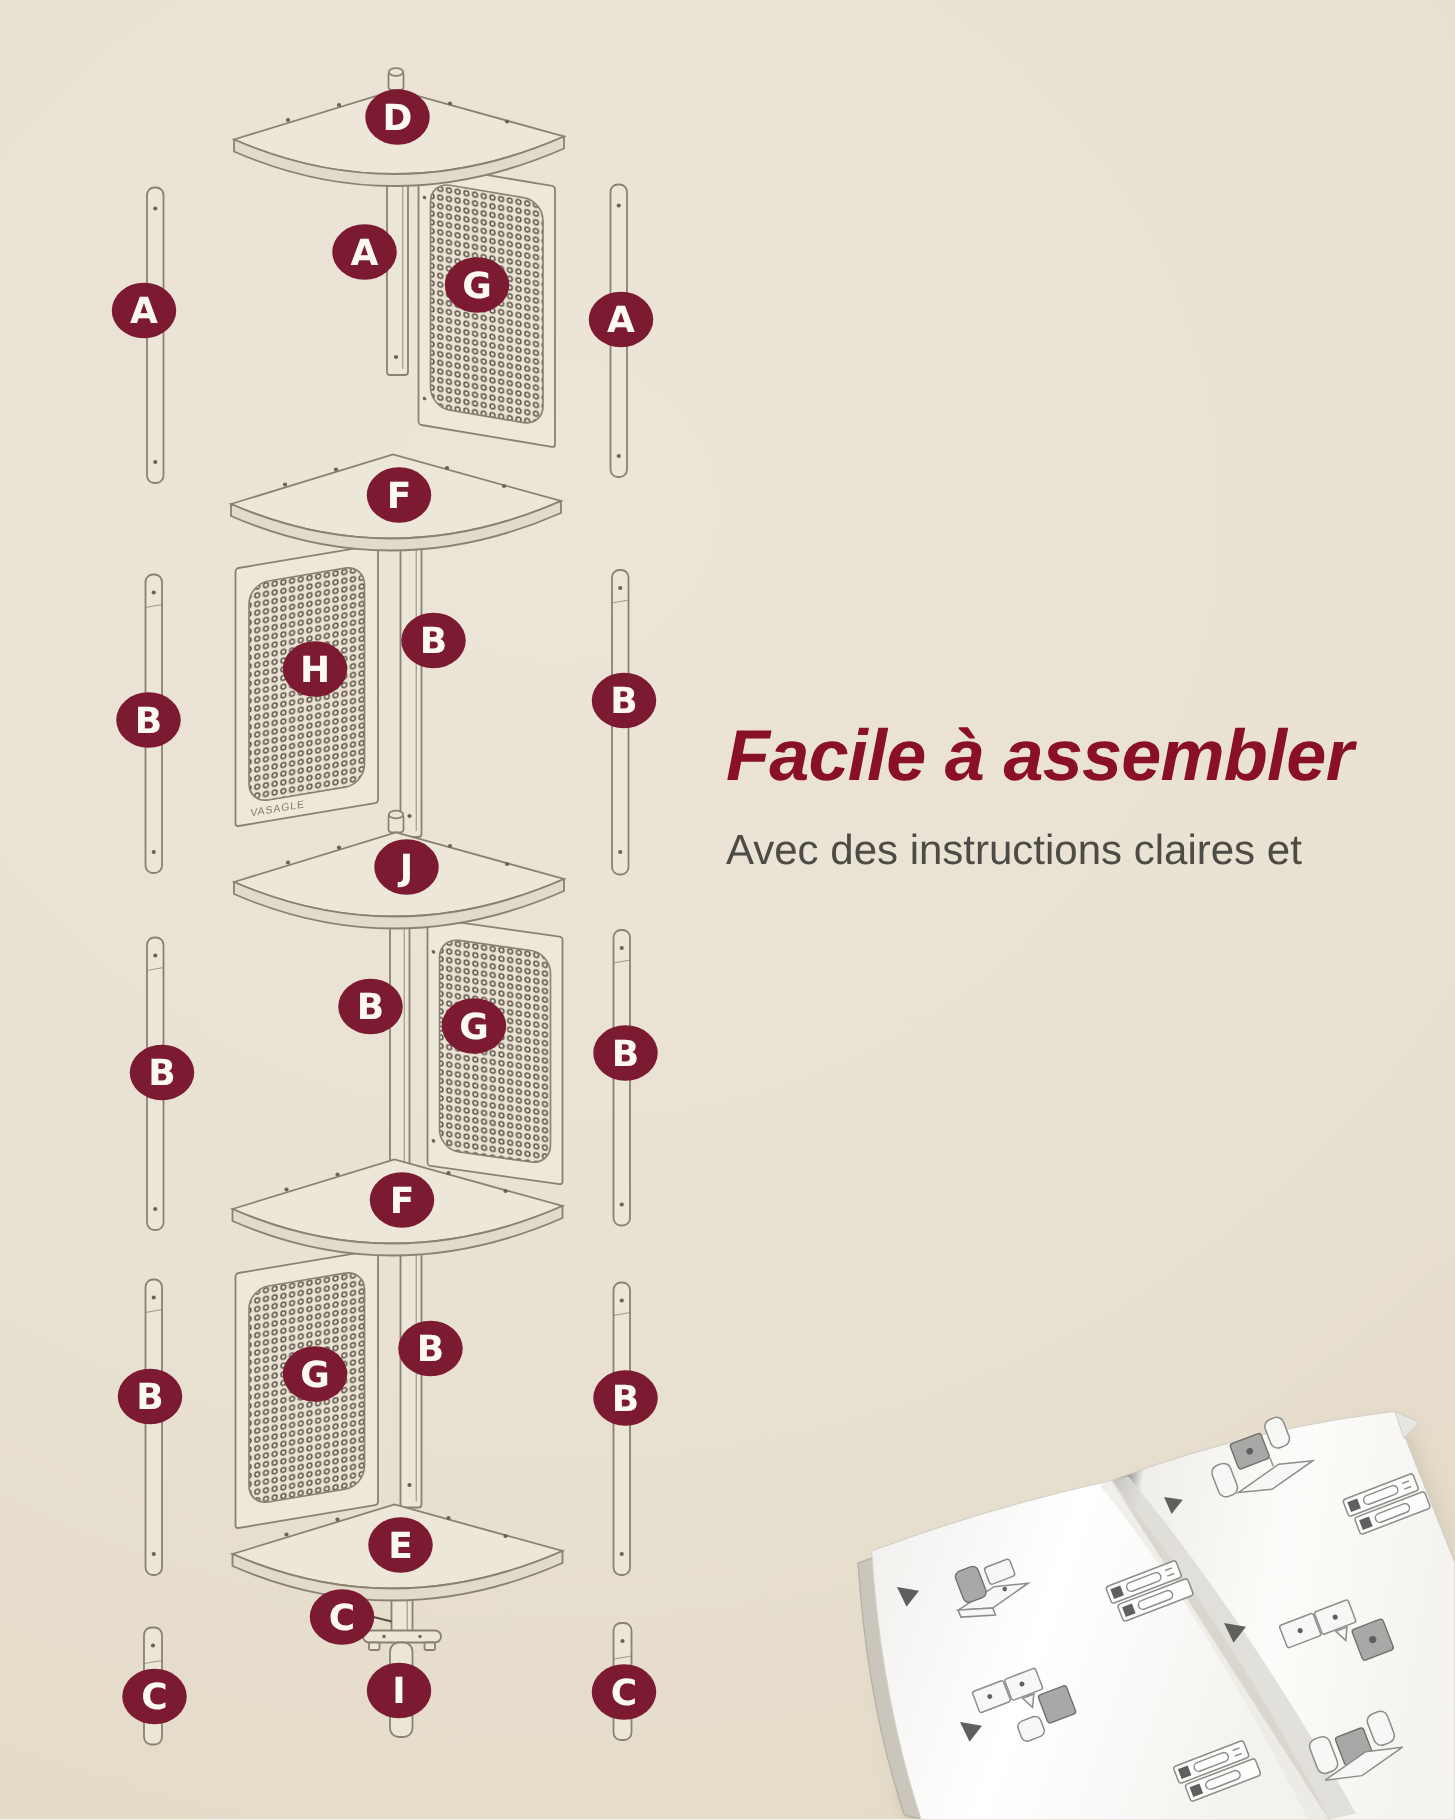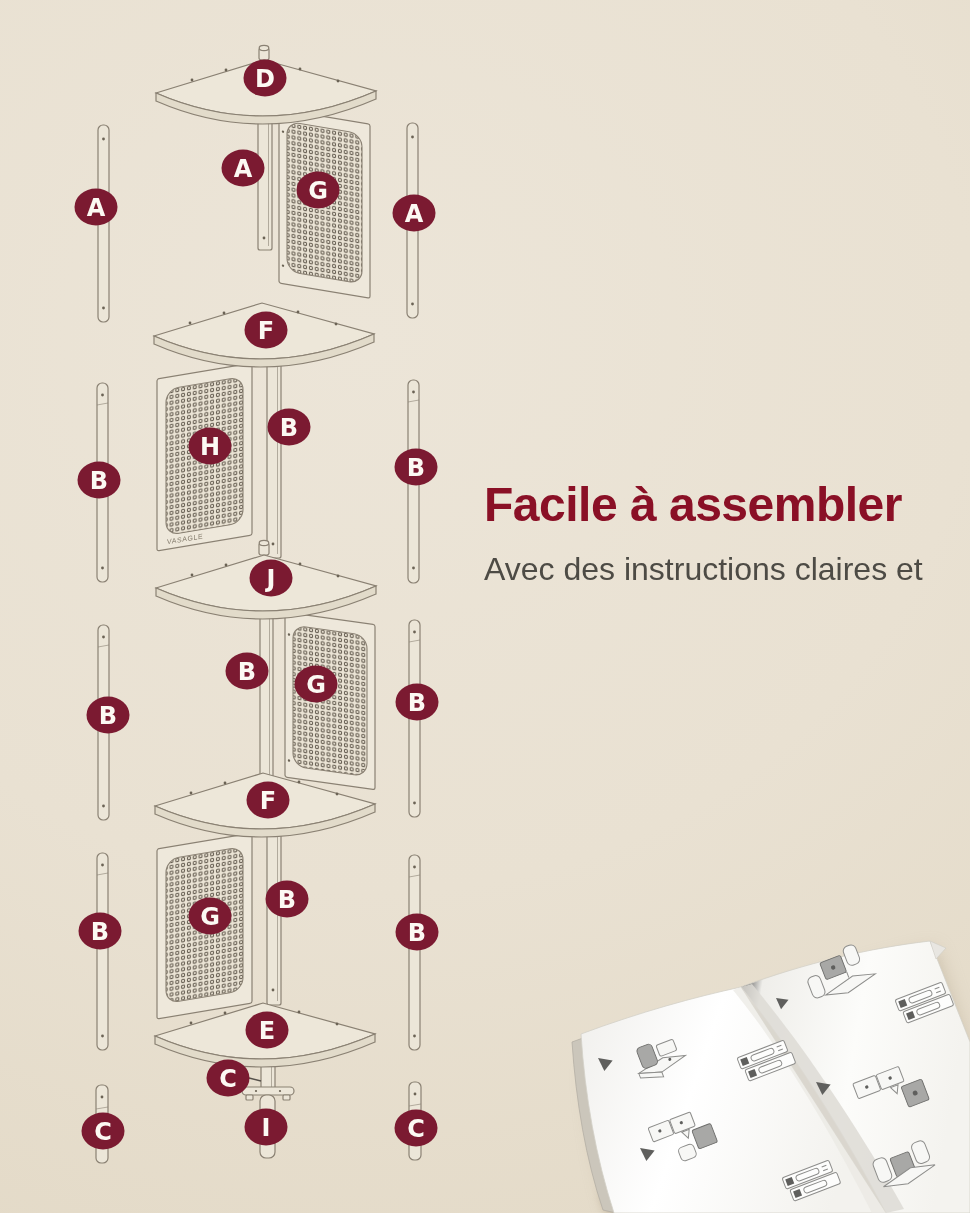--- a/index.html
+++ b/index.html
@@ -33,24 +33,24 @@
   .sk   {fill:#f7f7f5;stroke:#8d8d8b;stroke-width:1;}
   .skd  {fill:#a8a8a6;stroke:#6e6e6c;stroke-width:0.9;}
   .skx  {fill:#5f5f5d;stroke:none;}
   .pb   {fill:#fdfdfc;stroke:#8d8d8b;stroke-width:1;}
   .lnk  {stroke:#8d8d8b;stroke-width:1;fill:none;}
 
   
   .copy{position:absolute;left:484px;top:480px;width:486px;}
   .copy h1{
     margin:0;font-family:"Liberation Sans",sans-serif;font-weight:bold;
-    font-size:48px;line-height:1.05;color:#8a1026;letter-spacing:-0.5px;
+    font-size:48px;line-height:1.05;color:#8a1026;letter-spacing:-0.5px;font-style:italic;
   }
   .copy p{
-    margin:18px 0 0;font-size:32px;line-height:1.34;color:#4d4b45;font-weight:normal;
+    margin:18px 0 0;font-size:28px;line-height:1.34;color:#4d4b45;font-weight:normal;
   }
 </style>
 </head>
 <body>
 
 <div class="stage">
 
 <svg class="scene" viewBox="0 0 970 1213">
   <defs>
     <pattern id="mesh" width="5.8" height="5.8" patternUnits="userSpaceOnUse">

